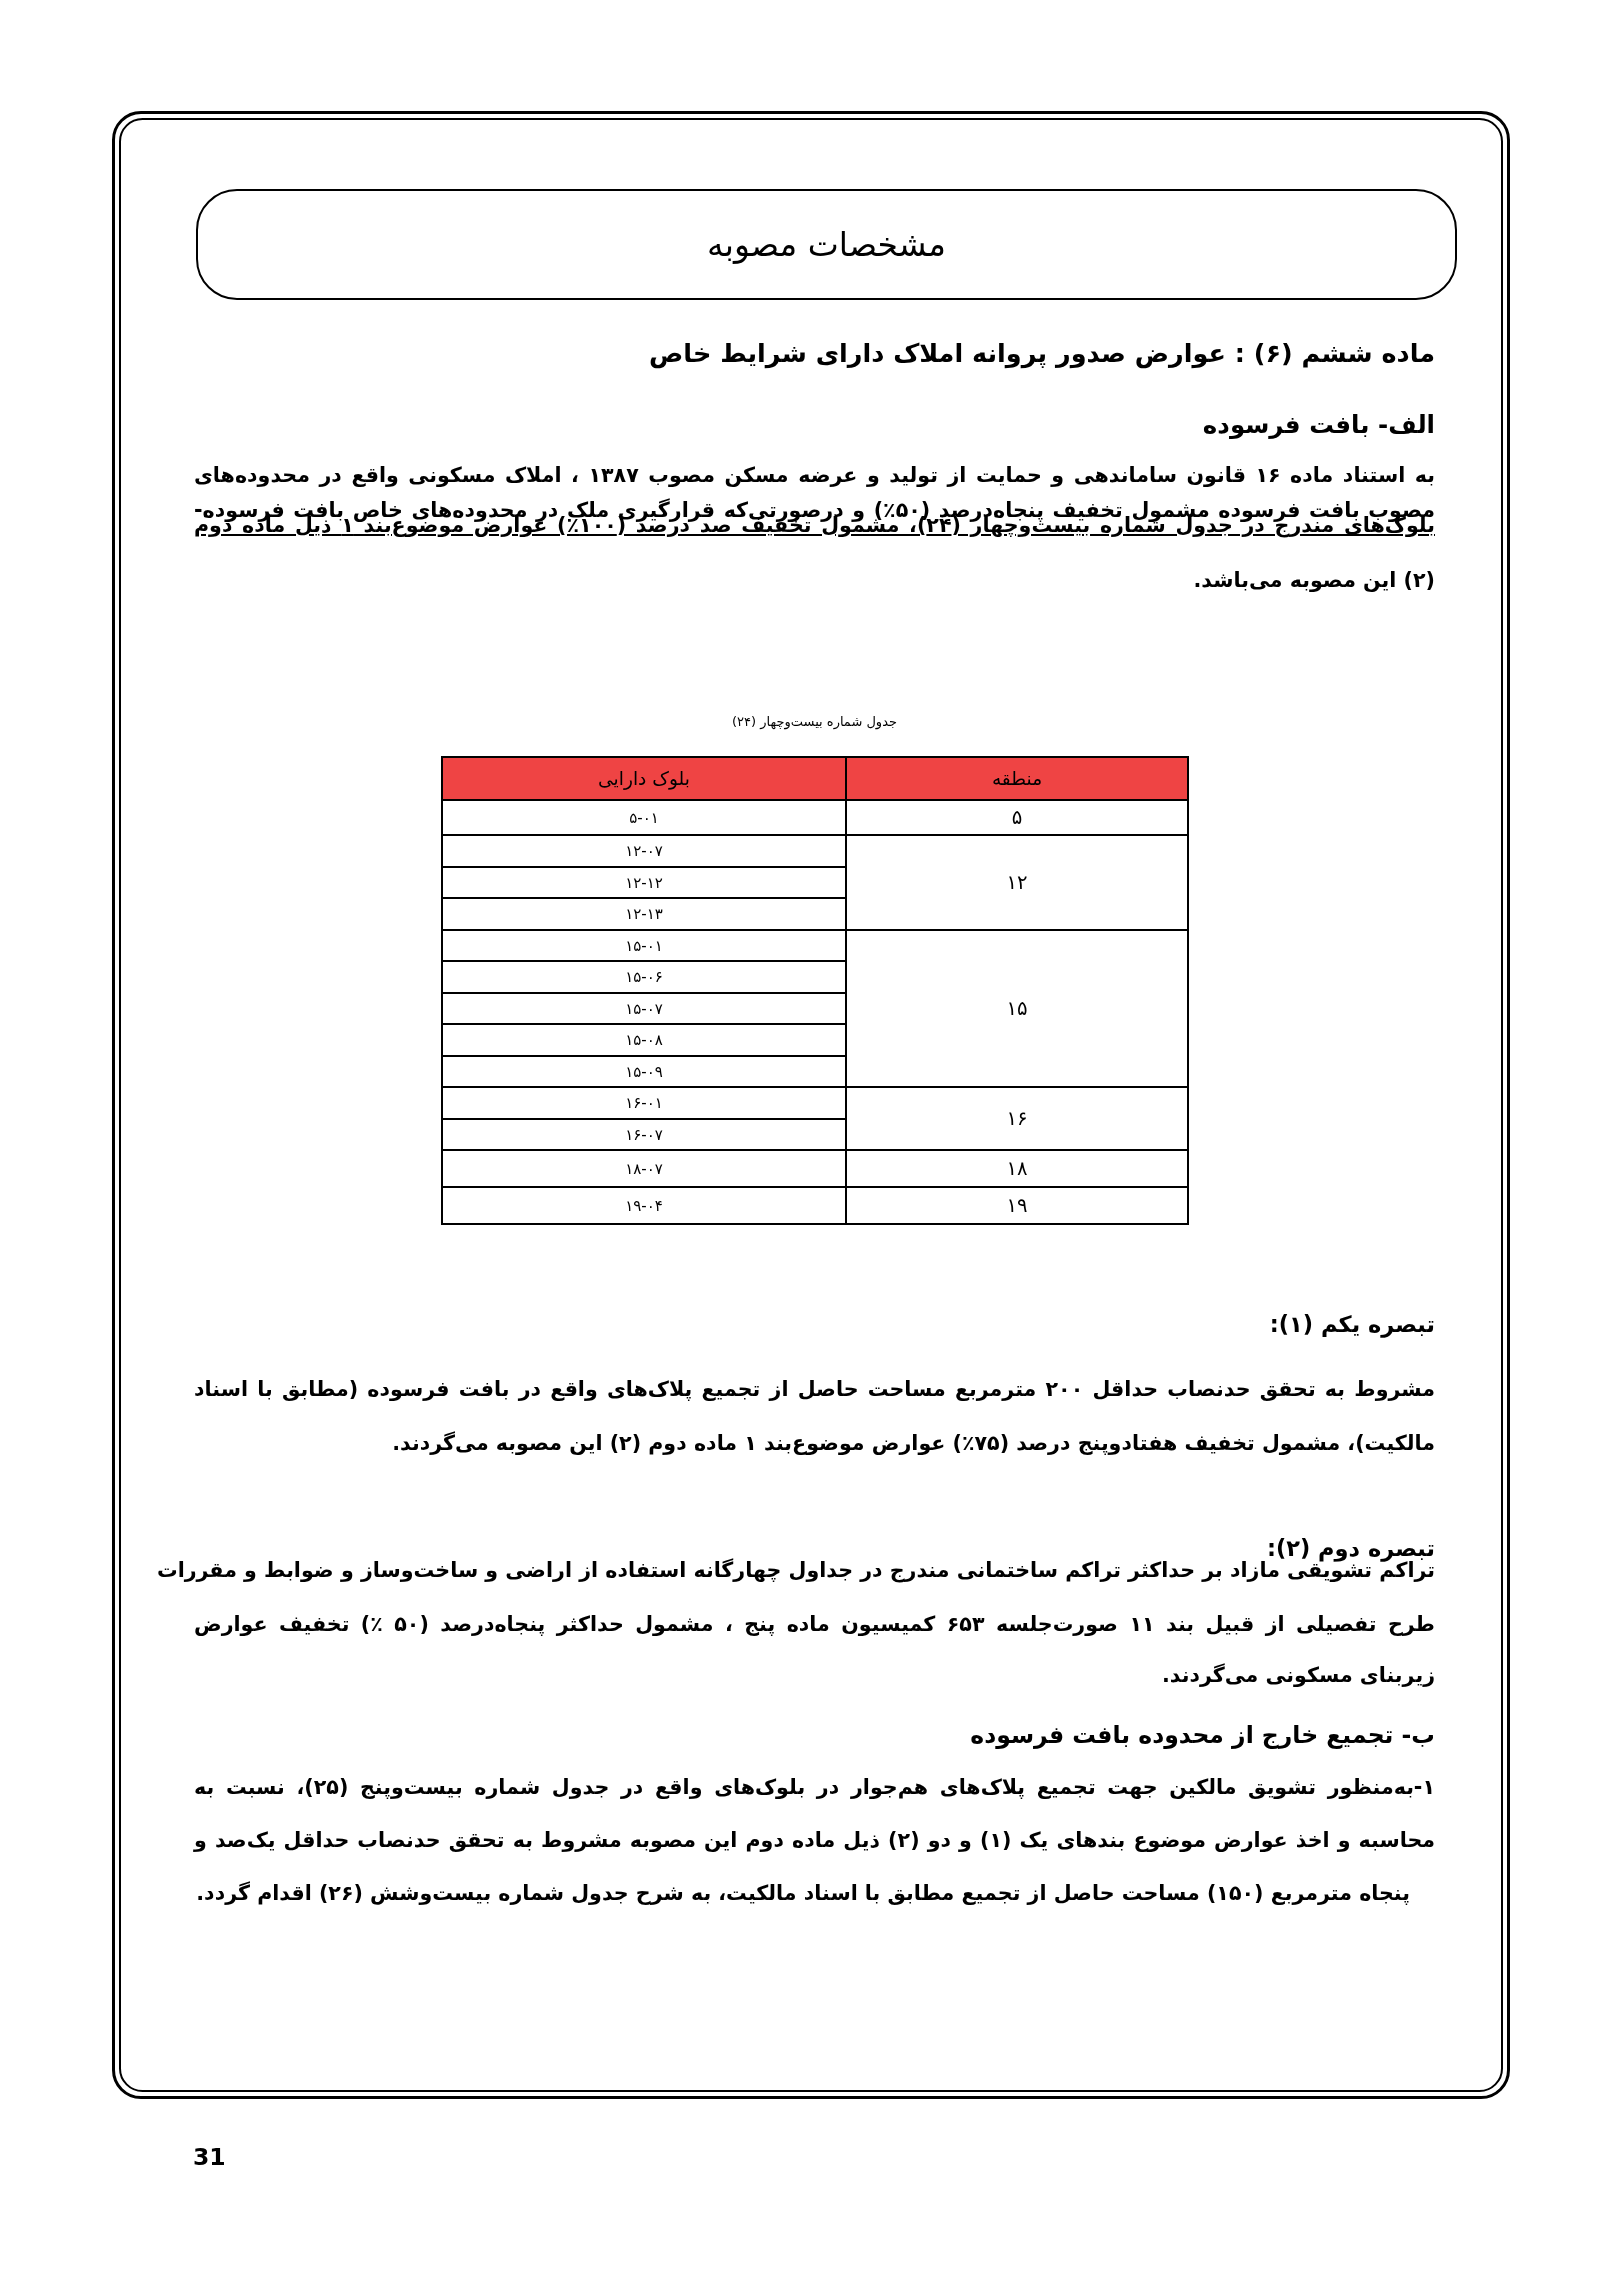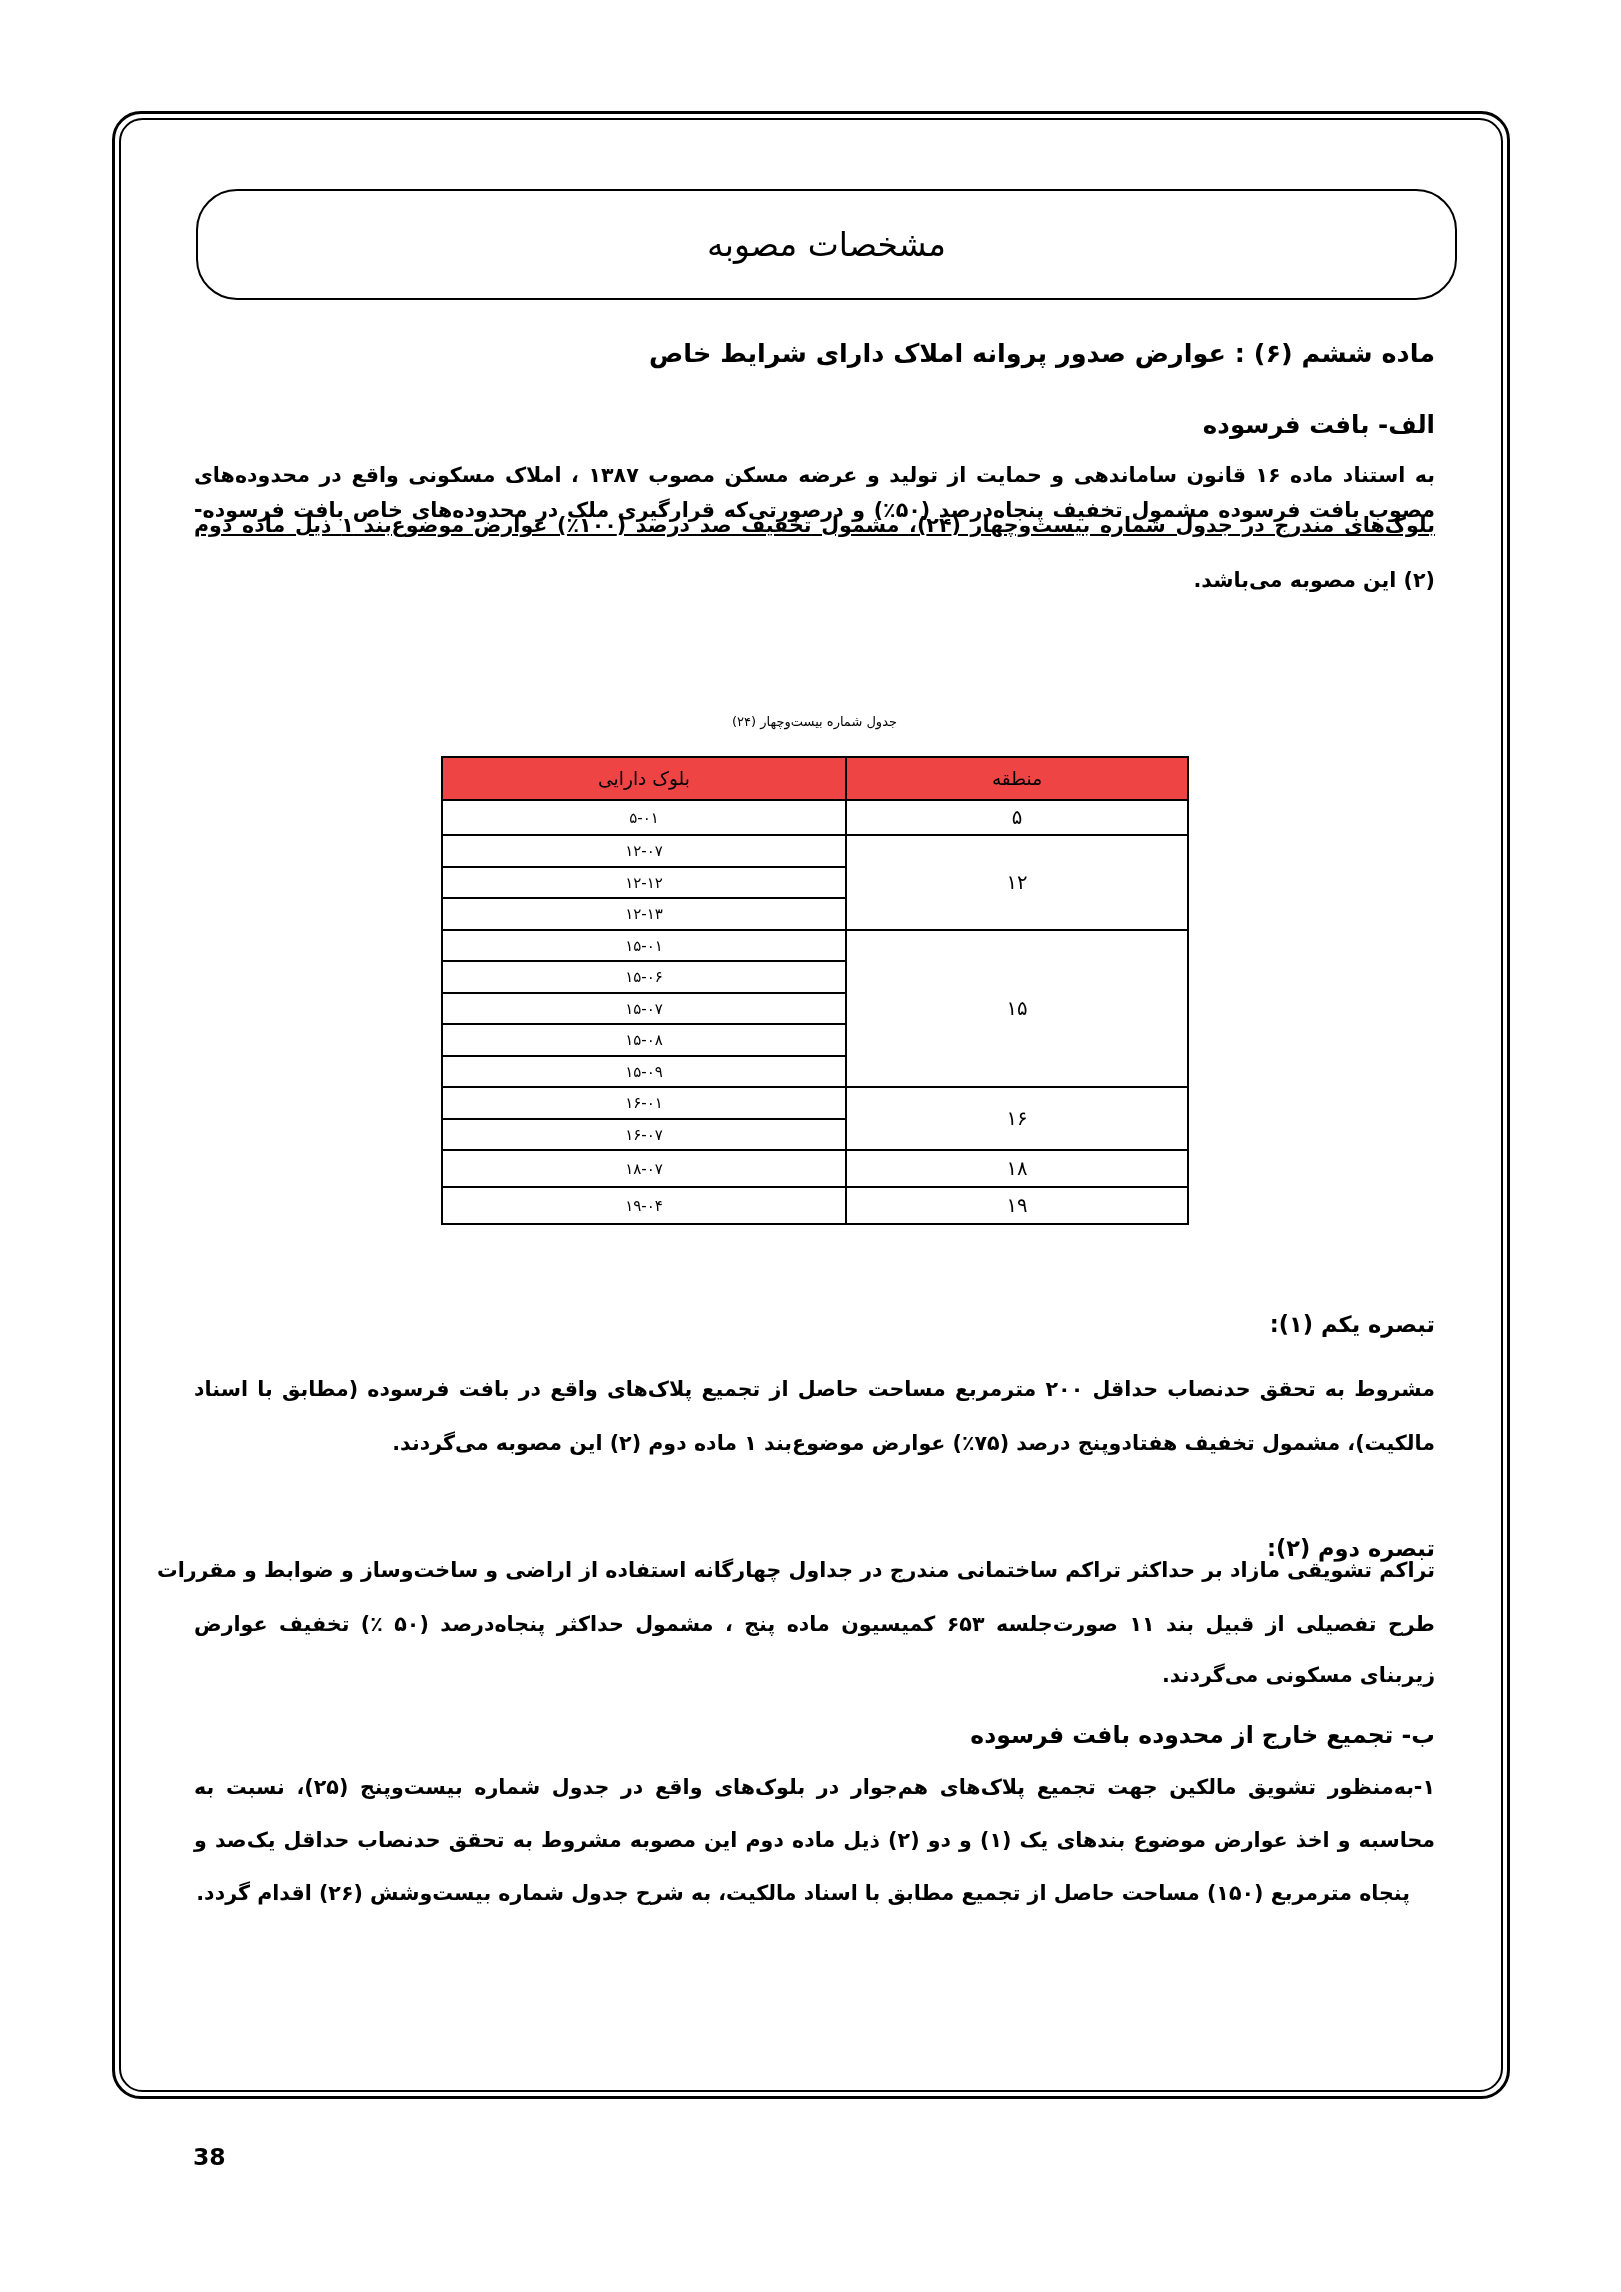--- a/index.html
+++ b/index.html
@@ -139,14 +139,14 @@
 <div class="line h-sub" style="top:1495px; font-size:22.5px;margin-top:40px;">تبصره دوم (۲):</div>
 <div class="line body-text just" style="top:1558px;">تراکم تشویقی مازاد بر حداکثر تراکم ساختمانی مندرج در جداول چهارگانه استفاده از اراضی و ساخت‌وساز و ضوابط و مقررات</div>
 <div class="line body-text just" style="top:1612px;">طرح تفصیلی از قبیل  بند ۱۱ صورت‌جلسه ۶۵۳ کمیسیون ماده پنج ، مشمول حداکثر پنجاه‌درصد (۵۰ ٪) تخفیف عوارض</div>
 <div class="line body-text" style="top:1663px;">زیربنای مسکونی می‌گردند.</div>
 
 <div class="line h-sub" style="top:1721px; font-size:23.5px;">ب- تجمیع خارج از محدوده بافت فرسوده</div>
 <div class="line body-text just" style="top:1775px;">۱-به‌منظور تشویق مالکین جهت تجمیع پلاک‌های هم‌جوار در بلوک‌های واقع در جدول شماره بیست‌وپنج (۲۵)، نسبت به</div>
 <div class="line body-text just" style="top:1828px;">محاسبه و اخذ عوارض موضوع بندهای یک (۱) و دو (۲) ذیل ماده دوم این مصوبه مشروط به تحقق حدنصاب حداقل یک‌صد و</div>
 <div class="line body-text" style="top:1881px; right:211px;">پنجاه مترمربع (۱۵۰) مساحت حاصل از تجمیع مطابق با اسناد مالکیت، به شرح جدول شماره بیست‌وشش (۲۶) اقدام گردد.</div>
 
-<div class="page-num">38</div>
+<div class="page-num">31</div>
 
 
 </body></html>

